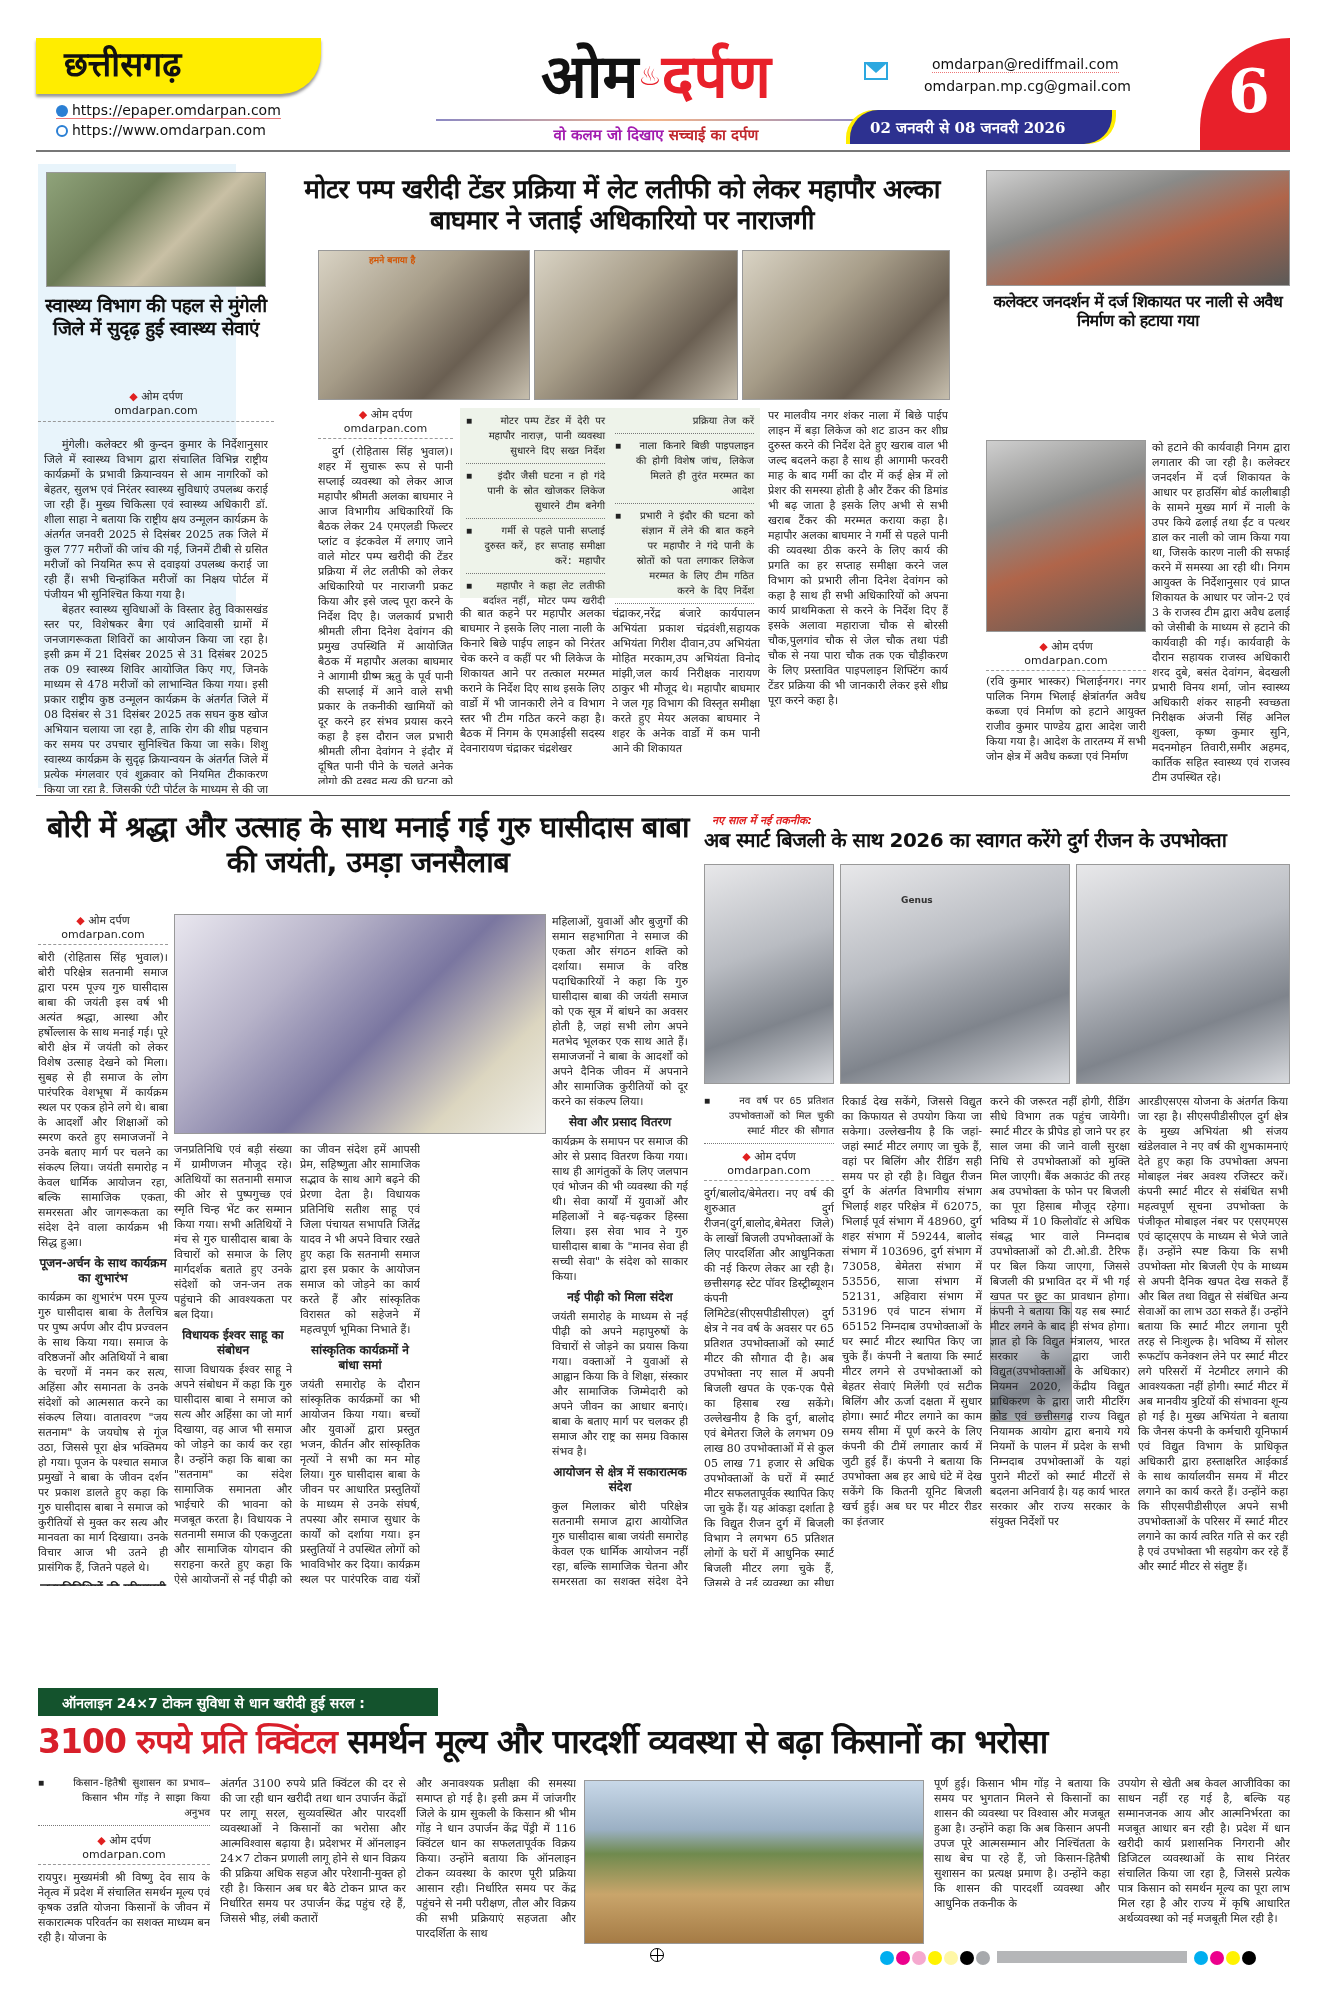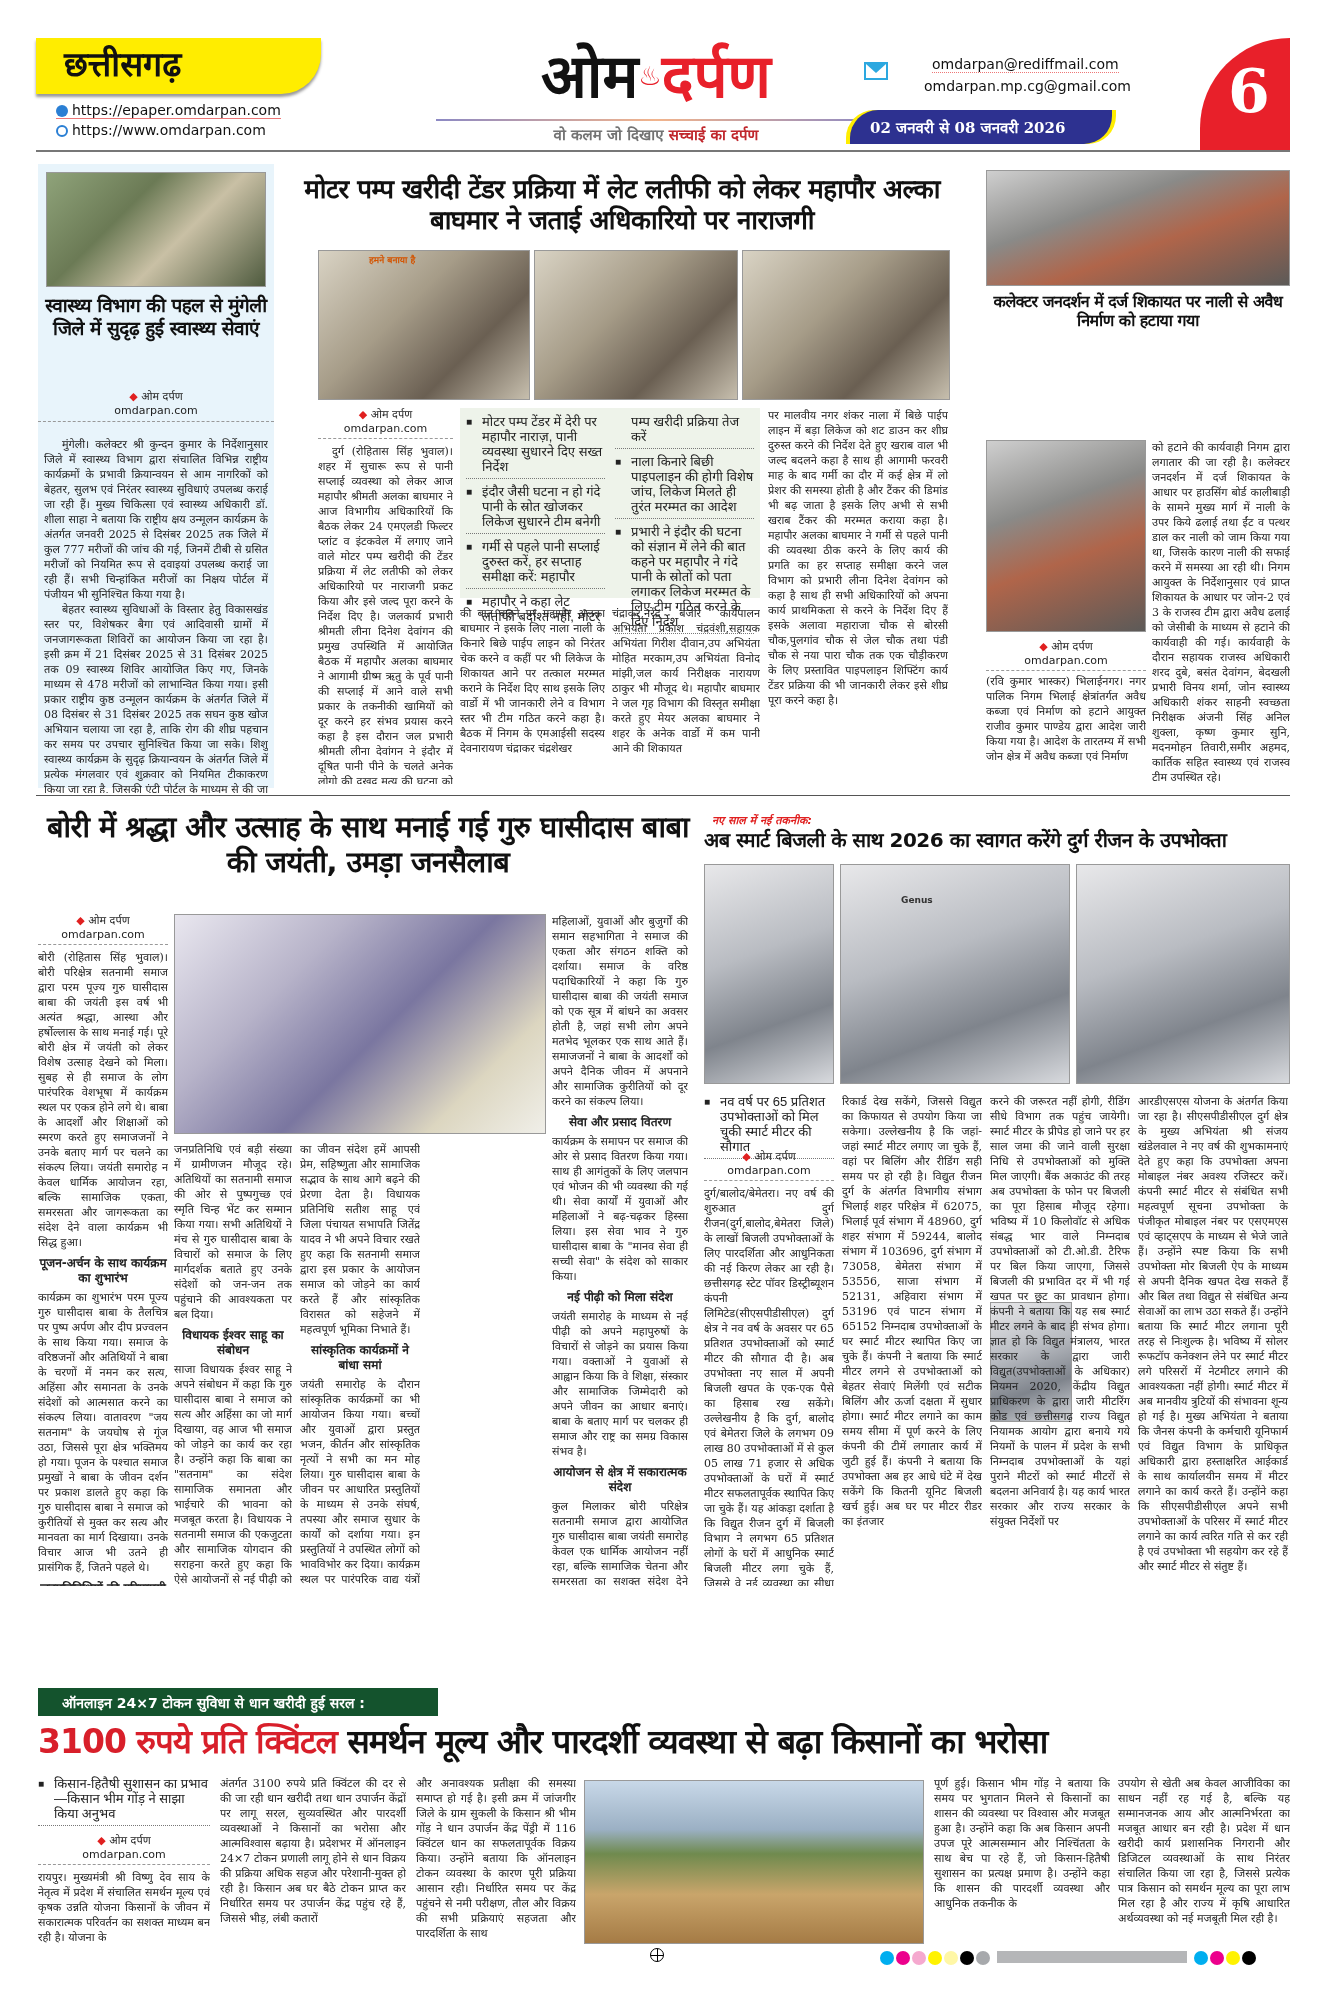--- a/index.html
+++ b/index.html
@@ -10,21 +10,21 @@
   .photo.room { background: linear-gradient(135deg, #d9d3c4 0%, #a69c88 40%, #6a5f52 70%, #c7bfae 100%); }
   .photo.site { background: linear-gradient(160deg, #cfcfcf 0%, #8a8a88 35%, #b0654a 60%, #5c5a58 100%); }
   .photo.meter { background: linear-gradient(160deg, #e8e8ea 0%, #b9bcc2 40%, #7f848c 70%, #d8dade 100%); }
   .photo.farm { background: linear-gradient(180deg, #c8d8e8 0%, #9bb0c4 30%, #6f8a4e 45%, #c9a56b 70%, #a57b45 100%); }
   .photo.crowd { background: linear-gradient(135deg, #e9e7ef 0%, #b7b3c9 30%, #7a76a0 55%, #dcd6c0 80%, #f0efe9 100%); }
   .sep-line { position: absolute; background: #555; }
   .hl { font-family: "DejaVu Sans", sans-serif; font-weight: bold; color: #111; text-align: center; line-height: 1.2; letter-spacing: -0.5px; }
   .body-text { font-family: "DejaVu Serif", serif; font-size: 11px; line-height: 15px; color: #222; text-align: justify; overflow: hidden; }
   .byline { font-family: "DejaVu Sans", sans-serif; text-align: center; font-size: 11px; color: #222; line-height: 14px; }
   .byline .diamond { color: #e02020; }
-  .bullets { font-family: Liberation Sans, sans-serif; font-size: 13px; line-height: 15px; color: #222; }
+  .bullets { font-family: Liberation Mono, monospace; font-size: 10px; line-height: 15px; color: #222; text-align: right; }
   .bullets li { list-style: none; position: relative; padding-left: 16px; margin-bottom: 5px; padding-bottom: 4px; border-bottom: 1px dotted #777; }
   .bullets li::before { content: "■"; position: absolute; left: 0; top: 0; font-size: 10px; }
   .subhead { font-family: "DejaVu Sans", sans-serif; font-weight: bold; font-size: 12px; text-align: center; margin: 6px 0 4px; }
   .colorbar span { display: inline-block; width: 14px; height: 14px; border-radius: 50%; margin-right: 2px; }
 </style>
 </head>
 <body>
 
 <div class="abs" style="left:36px;top:36px;width:1254px;height:116px;border-bottom:2px solid #777;">
   <div class="abs" style="left:0;top:2px;width:285px;height:56px;background:#ffed00;border-radius:0 0 40px 0;box-shadow:0 3px 3px #999;">
@@ -36,38 +36,38 @@
   <div class="abs" style="left:20px;top:86px;font-family:'DejaVu Sans',sans-serif;font-size:14px;color:#111;">
     <span style="display:inline-block;width:12px;height:12px;border-radius:50%;border:2px solid #2a7fd4;margin-right:4px;vertical-align:middle;"></span><span>https://www.omdarpan.com</span>
   </div>
 
   <div class="abs" style="left:400px;top:0;width:440px;height:116px;text-align:center;">
     <div style="position:absolute;left:0;top:0;width:100%;font-family:'DejaVu Sans',sans-serif;font-weight:bold;font-size:60px;line-height:80px;">
       <span style="color:#111;">ओम</span><span style="color:#e8202a;font-size:26px;vertical-align:top;">♨</span><span style="color:#e8202a;">दर्पण</span>
     </div>
     <div style="position:absolute;left:0;top:83px;width:100%;height:2px;background:linear-gradient(90deg,#8c89c4,#f2b48c,#8c89c4);"></div>
     <div style="position:absolute;left:0;top:88px;width:100%;font-family:'DejaVu Serif',serif;font-weight:bold;font-size:15px;">
-      <span style="color:#737373;">वो कलम जो दिखाए</span> <span style="color:#c0272d;">सच्चाई का दर्पण</span>
+      <span style="color:#a21caf;">वो कलम जो दिखाए</span> <span style="color:#c0272d;">सच्चाई का दर्पण</span>
     </div>
   </div>
 
   <div class="abs" style="left:828px;top:26px;width:24px;height:18px;border:2px solid #2ca8e0;">
     <div style="position:absolute;left:0;top:0;width:0;height:0;border-left:10px solid transparent;border-right:10px solid transparent;border-top:9px solid #2ca8e0;"></div>
   </div>
   <div class="abs" style="left:896px;top:20px;font-family:'DejaVu Sans',sans-serif;font-size:14px;color:#111;border-bottom:1px dotted #e77;">omdarpan@rediffmail.com</div>
   <div class="abs" style="left:888px;top:42px;font-family:'DejaVu Sans',sans-serif;font-size:14px;color:#111;">omdarpan.mp.cg@gmail.com</div>
   <div class="abs" style="left:814px;top:74px;width:262px;height:34px;background:#2d3190;border-radius:28px 0 28px 0;box-shadow:-4px 0 0 #ffed00, 4px 0 0 #ffed00;">
     <span style="position:absolute;left:20px;top:7px;font-family:'DejaVu Serif',serif;font-weight:bold;font-size:15px;color:#fff;">02 जनवरी से 08 जनवरी 2026</span>
   </div>
   <div class="abs" style="left:1164px;top:2px;width:90px;height:112px;background:#e8202a;border-radius:90px 0 0 0;">
     <span style="position:absolute;left:28px;top:18px;font-family:'DejaVu Serif',serif;font-weight:bold;font-size:60px;color:#fff;">6</span>
   </div>
 </div>
 
-<div class="abs" style="left:38px;top:164px;width:236px;height:624px;background:#e8f4fb;">
+<div class="abs" style="left:38px;top:164px;width:198px;height:624px;background:#e8f4fb;">
   <div class="photo green" style="left:8px;top:8px;width:220px;height:115px;"></div>
   <div class="hl" style="position:absolute;left:6px;top:130px;width:224px;font-size:19px;">स्वास्थ्य विभाग की पहल से मुंगेली जिले में सुदृढ़ हुई स्वास्थ्य सेवाएं</div>
   <div class="byline" style="position:absolute;left:0;top:226px;width:236px;border-bottom:1px dashed #999;padding-bottom:3px;">
     <div><span class="diamond">◆</span> <span>ओम दर्पण</span></div>
     <div>omdarpan.com</div>
   </div>
   <div class="body-text" style="position:absolute;left:6px;top:273px;width:224px;height:356px;">
     <p style="text-indent:18px;">मुंगेली। कलेक्टर श्री कुन्दन कुमार के निर्देशानुसार जिले में स्वास्थ्य विभाग द्वारा संचालित विभिन्न राष्ट्रीय कार्यक्रमों के प्रभावी क्रियान्वयन से आम नागरिकों को बेहतर, सुलभ एवं निरंतर स्वास्थ्य सुविधाएं उपलब्ध कराई जा रही हैं। मुख्य चिकित्सा एवं स्वास्थ्य अधिकारी डॉ. शीला साहा ने बताया कि राष्ट्रीय क्षय उन्मूलन कार्यक्रम के अंतर्गत जनवरी 2025 से दिसंबर 2025 तक जिले में कुल 777 मरीजों की जांच की गई, जिनमें टीबी से ग्रसित मरीजों को नियमित रूप से दवाइयां उपलब्ध कराई जा रही हैं। सभी चिन्हांकित मरीजों का निक्षय पोर्टल में पंजीयन भी सुनिश्चित किया गया है।</p>
     <p style="text-indent:18px;">बेहतर स्वास्थ्य सुविधाओं के विस्तार हेतु विकासखंड स्तर पर, विशेषकर बैगा एवं आदिवासी ग्रामों में जनजागरूकता शिविरों का आयोजन किया जा रहा है। इसी क्रम में 21 दिसंबर 2025 से 31 दिसंबर 2025 तक 09 स्वास्थ्य शिविर आयोजित किए गए, जिनके माध्यम से 478 मरीजों को लाभान्वित किया गया। इसी प्रकार राष्ट्रीय कुष्ठ उन्मूलन कार्यक्रम के अंतर्गत जिले में 08 दिसंबर से 31 दिसंबर 2025 तक सघन कुष्ठ खोज अभियान चलाया जा रहा है, ताकि रोग की शीघ्र पहचान कर समय पर उपचार सुनिश्चित किया जा सके। शिशु स्वास्थ्य कार्यक्रम के सुदृढ़ क्रियान्वयन के अंतर्गत जिले में प्रत्येक मंगलवार एवं शुक्रवार को नियमित टीकाकरण किया जा रहा है, जिसकी एंट्री पोर्टल के माध्यम से की जा रही है।</p>
   </div>

